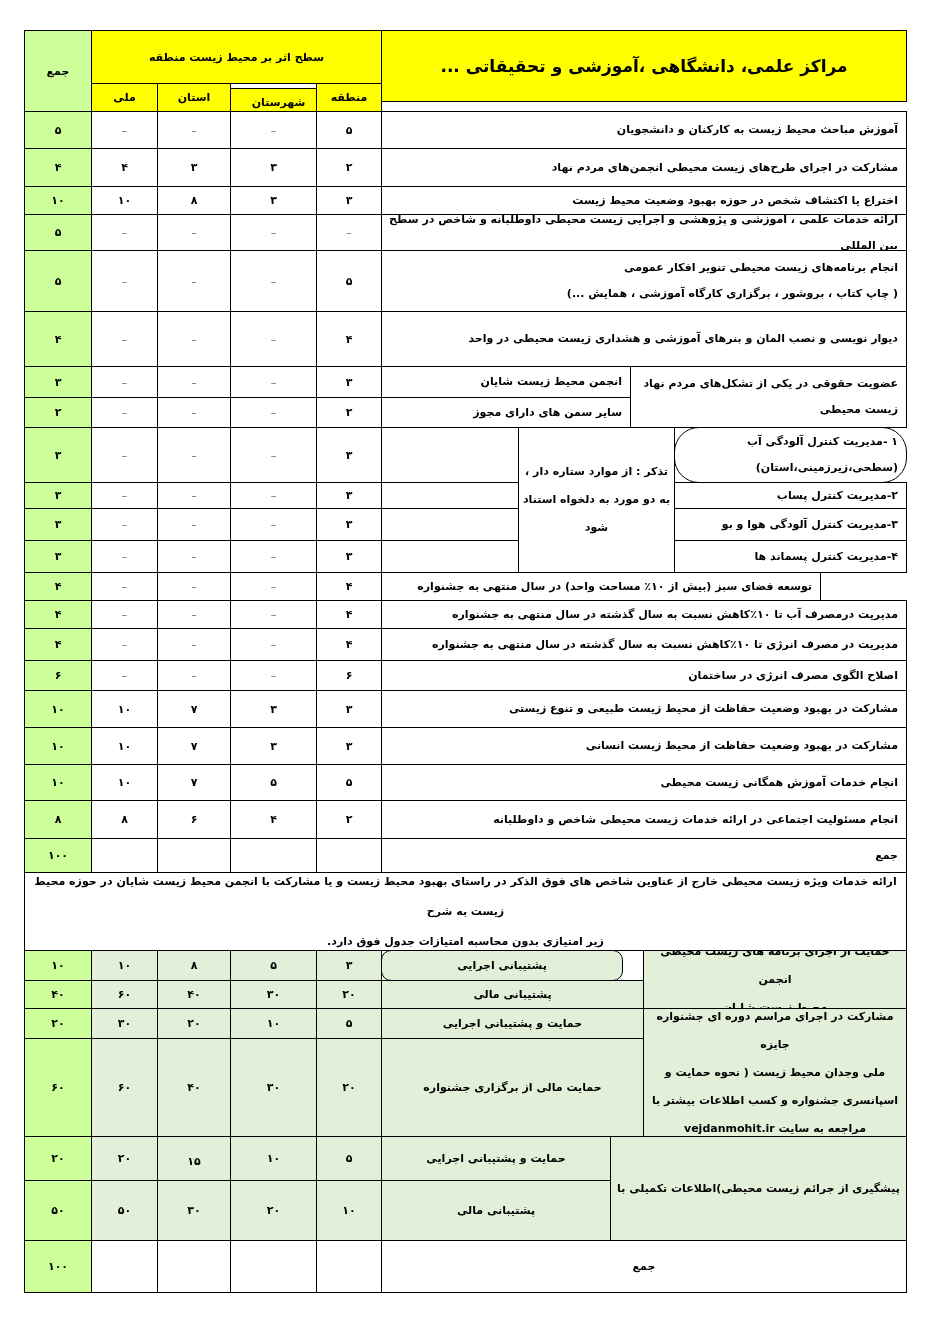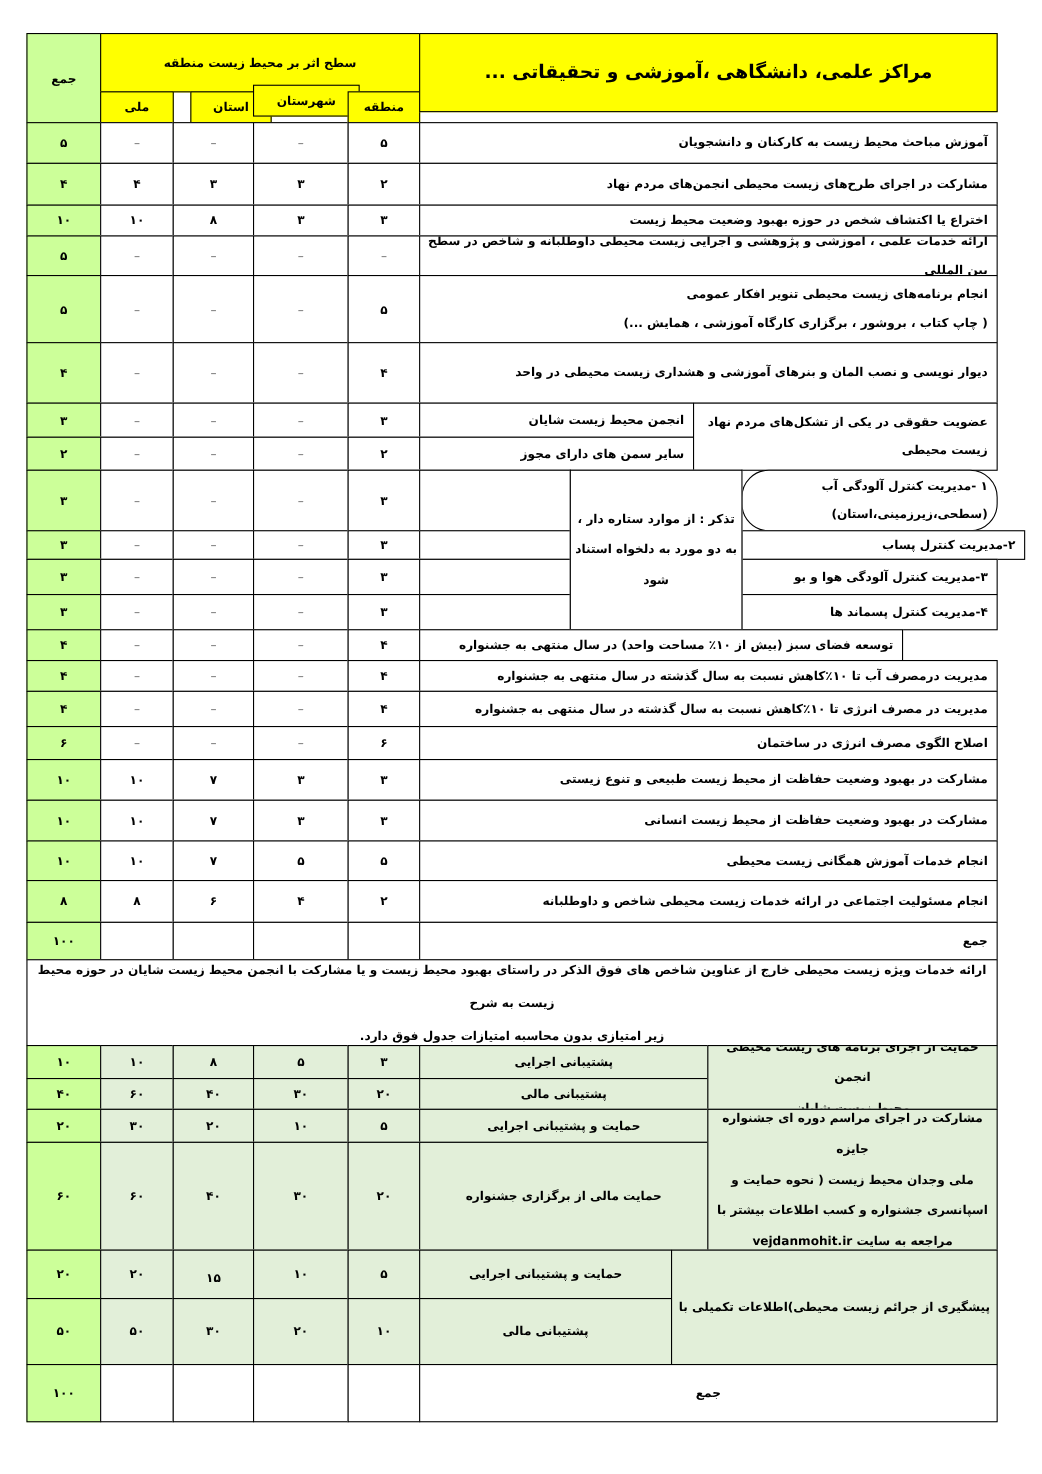--- a/index.html
+++ b/index.html
@@ -21,24 +21,24 @@
 
 <div class="c g" style="left:24px;top:30px;width:68px;height:82px;">
     <span>جمع</span>
   </div>
 <div class="c y" style="left:91px;top:30px;width:291px;height:54px;">
     <span>سطح اثر بر محیط زیست منطقه</span>
   </div>
 <div class="c y" style="left:91px;top:83px;width:67px;height:29px;">
     <span>ملی</span>
   </div>
-<div class="c y" style="left:157px;top:83px;width:74px;height:29px;margin-left:16px;">
+<div class="c y" style="left:157px;top:83px;width:74px;height:29px;">
     <span>استان</span>
   </div>
-<div class="c y" style="left:230px;top:77px;width:97px;height:29px;">
+<div class="c y" style="left:230px;top:88px;width:97px;height:29px;">
     <span>شهرستان</span>
   </div>
 <div class="c y" style="left:316px;top:83px;width:66px;height:29px;">
     <span>منطقه</span>
   </div>
 <div class="c y title" style="left:381px;top:30px;width:526px;height:72px;">
     <span>مراکز علمی، دانشگاهی ،آموزشی  و تحقیقاتی ...</span>
   </div>
 
 <div id="body-rows"></div>
@@ -221,21 +221,21 @@
 <div class="c w num" style="left: 157px; top: 482px; width: 74px; height: 27px;">
     <span class="dash">–</span>
   </div>
 <div class="c w num" style="left: 230px; top: 482px; width: 87px; height: 27px;">
     <span class="dash">–</span>
   </div>
 <div class="c w num" style="left: 316px; top: 482px; width: 66px; height: 27px;">
     <span>۳</span>
   </div>
 <div class="c w" style="left: 381px; top: 482px; width: 138px; height: 27px;"></div>
-<div class="c w desc col" style="left: 674px; top: 482px; width: 258px; height: 27px; padding-left: 12px;">
+<div class="c w desc col" style="left: 674px; top: 482px; width: 233px; height: 27px; padding-left: 12px;">
     <div>۲-مدیریت کنترل پساب</div>
   </div>
 <div class="c g num" style="left: 24px; top: 508px; width: 68px; height: 33px;">
     <span>۳</span>
   </div>
 <div class="c w num" style="left: 91px; top: 508px; width: 67px; height: 33px;">
     <span class="dash">–</span>
   </div>
 <div class="c w num" style="left: 157px; top: 508px; width: 74px; height: 33px;">
     <span class="dash">–</span>
@@ -440,21 +440,21 @@
   </div>
 <div class="c lg num" style="left: 157px; top: 950px; width: 74px; height: 31px;">
     <span>۸</span>
   </div>
 <div class="c lg num" style="left: 230px; top: 950px; width: 87px; height: 31px;">
     <span>۵</span>
   </div>
 <div class="c lg num" style="left: 316px; top: 950px; width: 66px; height: 31px;">
     <span>۳</span>
   </div>
-<div class="c lg" style="left: 381px; top: 950px; width: 263px; height: 31px;">
+<div class="c lg" style="left: 381px; top: 950px; width: 242px; height: 31px; border-radius: 10px;">
     <span>پشتیبانی اجرایی</span>
   </div>
 <div class="c g num" style="left: 24px; top: 980px; width: 68px; height: 29px;">
     <span>۴۰</span>
   </div>
 <div class="c lg num" style="left: 91px; top: 980px; width: 67px; height: 29px;">
     <span>۶۰</span>
   </div>
 <div class="c lg num" style="left: 157px; top: 980px; width: 74px; height: 29px;">
     <span>۴۰</span>

